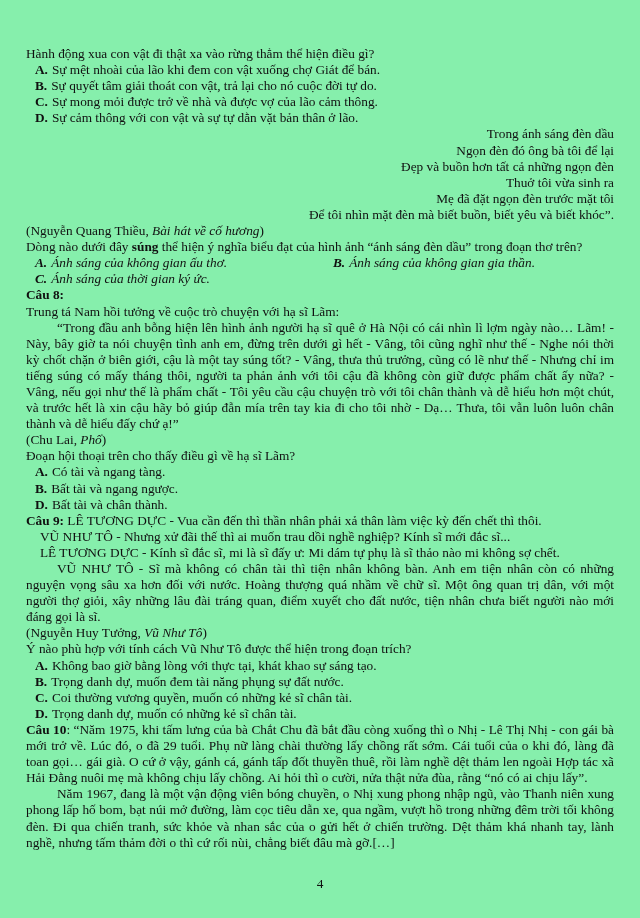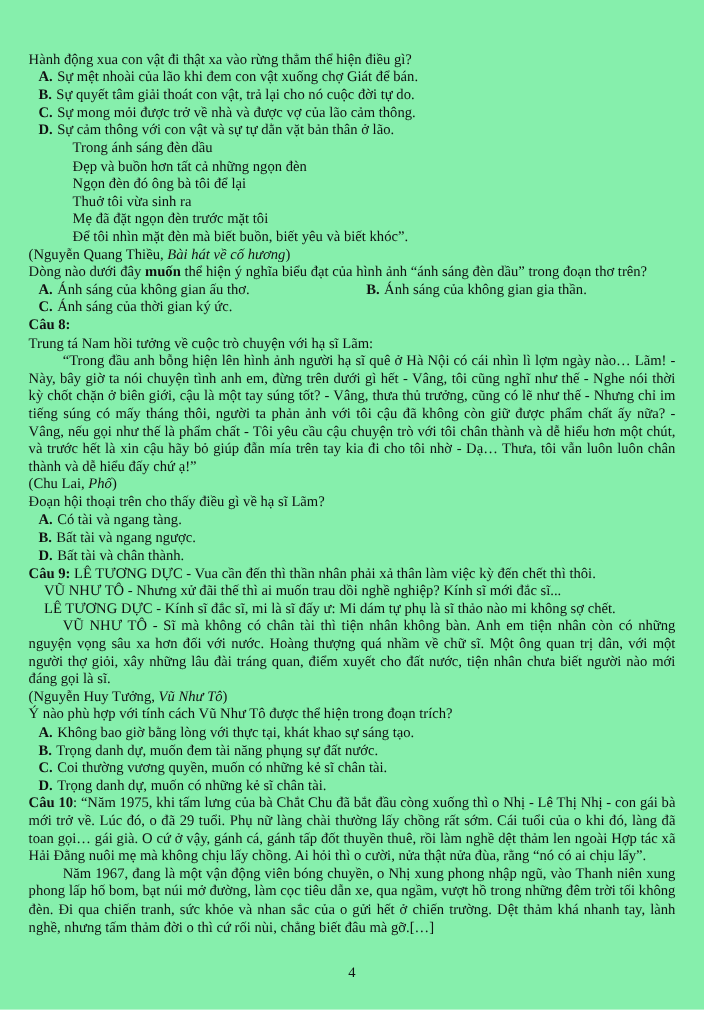--- a/index.html
+++ b/index.html
@@ -12,51 +12,51 @@
     font-size:13.3px;
     line-height:16.1px;
     overflow:hidden;
   }
   .content{padding:46px 26px 0 26px;}
   .line{white-space:nowrap;}
   .opt{margin-left:9px;}
   .ol{font-weight:bold;margin-right:4px;}
   .qlabel{font-weight:bold;}
   .bold{font-weight:bold;}
-  .poem{margin-left:40px;}
+  .poem{margin-left:40px;text-align:right;}
   .attribution{}
   .attribution i{font-style:italic;}
   .jpara{text-align:justify;text-indent:31px;}
   .jpara-noindent{text-align:justify;text-indent:0;}
   .dialogue{margin-left:14px;}
-  .two-col{display:flex;margin-left:9px;}
+  .two-col{display:flex;margin-left:9px;font-style:italic;}
   .two-col .c1{width:298px;}
   .two-col .c2{flex:1;}
   .page-num{position:absolute;bottom:26px;left:0;width:100%;text-align:center;}
 </style>
 </head>
 <body>
 
 <div class="page">
   <div class="content">
 
     <div class="line">Hành động xua con vật đi thật xa vào rừng thẳm thể hiện điều gì?</div>
     <div class="line opt"><b class="ol">A.</b><span>Sự mệt nhoài của lão khi đem con vật xuống chợ Giát để bán.</span></div>
     <div class="line opt"><b class="ol">B.</b><span>Sự quyết tâm giải thoát con vật, trả lại cho nó cuộc đời tự do.</span></div>
     <div class="line opt"><b class="ol">C.</b><span>Sự mong mỏi được trở về nhà và được vợ của lão cảm thông.</span></div>
     <div class="line opt"><b class="ol">D.</b><span>Sự cảm thông với con vật và sự tự dằn vặt bản thân ở lão.</span></div>
 
     <div class="line poem">Trong ánh sáng đèn dầu</div>
+    <div class="line poem">Ngọn đèn đó ông bà tôi để lại</div>
     <div class="line poem">Đẹp và buồn hơn tất cả những ngọn đèn</div>
-    <div class="line poem">Ngọn đèn đó ông bà tôi để lại</div>
     <div class="line poem">Thuở tôi vừa sinh ra</div>
     <div class="line poem">Mẹ đã đặt ngọn đèn trước mặt tôi</div>
     <div class="line poem">Để tôi nhìn mặt đèn mà biết buồn, biết yêu và biết khóc”.</div>
     <div class="line attribution"><span>(Nguyễn Quang Thiều, </span><i>Bài hát về cố hương</i><span>)</span></div>
-    <div class="line"><span>Dòng nào dưới đây </span><span class="bold">muốn</span><span> thể hiện ý nghĩa biểu đạt của hình ảnh “ánh sáng đèn dầu” trong đoạn thơ trên?</span></div>
+    <div class="line"><span>Dòng nào dưới đây </span><span class="bold">súng</span><span> thể hiện ý nghĩa biểu đạt của hình ảnh “ánh sáng đèn dầu” trong đoạn thơ trên?</span></div>
     <div class="two-col">
       <div class="c1"><b class="ol">A.</b><span>Ánh sáng của không gian ấu thơ.</span></div>
       <div class="c2"><b class="ol">B.</b><span>Ánh sáng của không gian gia thần.</span></div>
     </div>
     <div class="two-col">
       <div class="c1"><b class="ol">C.</b><span>Ánh sáng của thời gian ký ức.</span></div>
     </div>
 
     <div class="line qlabel">Câu 8:</div>
     <div class="line">Trung tá Nam hồi tưởng về cuộc trò chuyện với hạ sĩ Lãm:</div>

